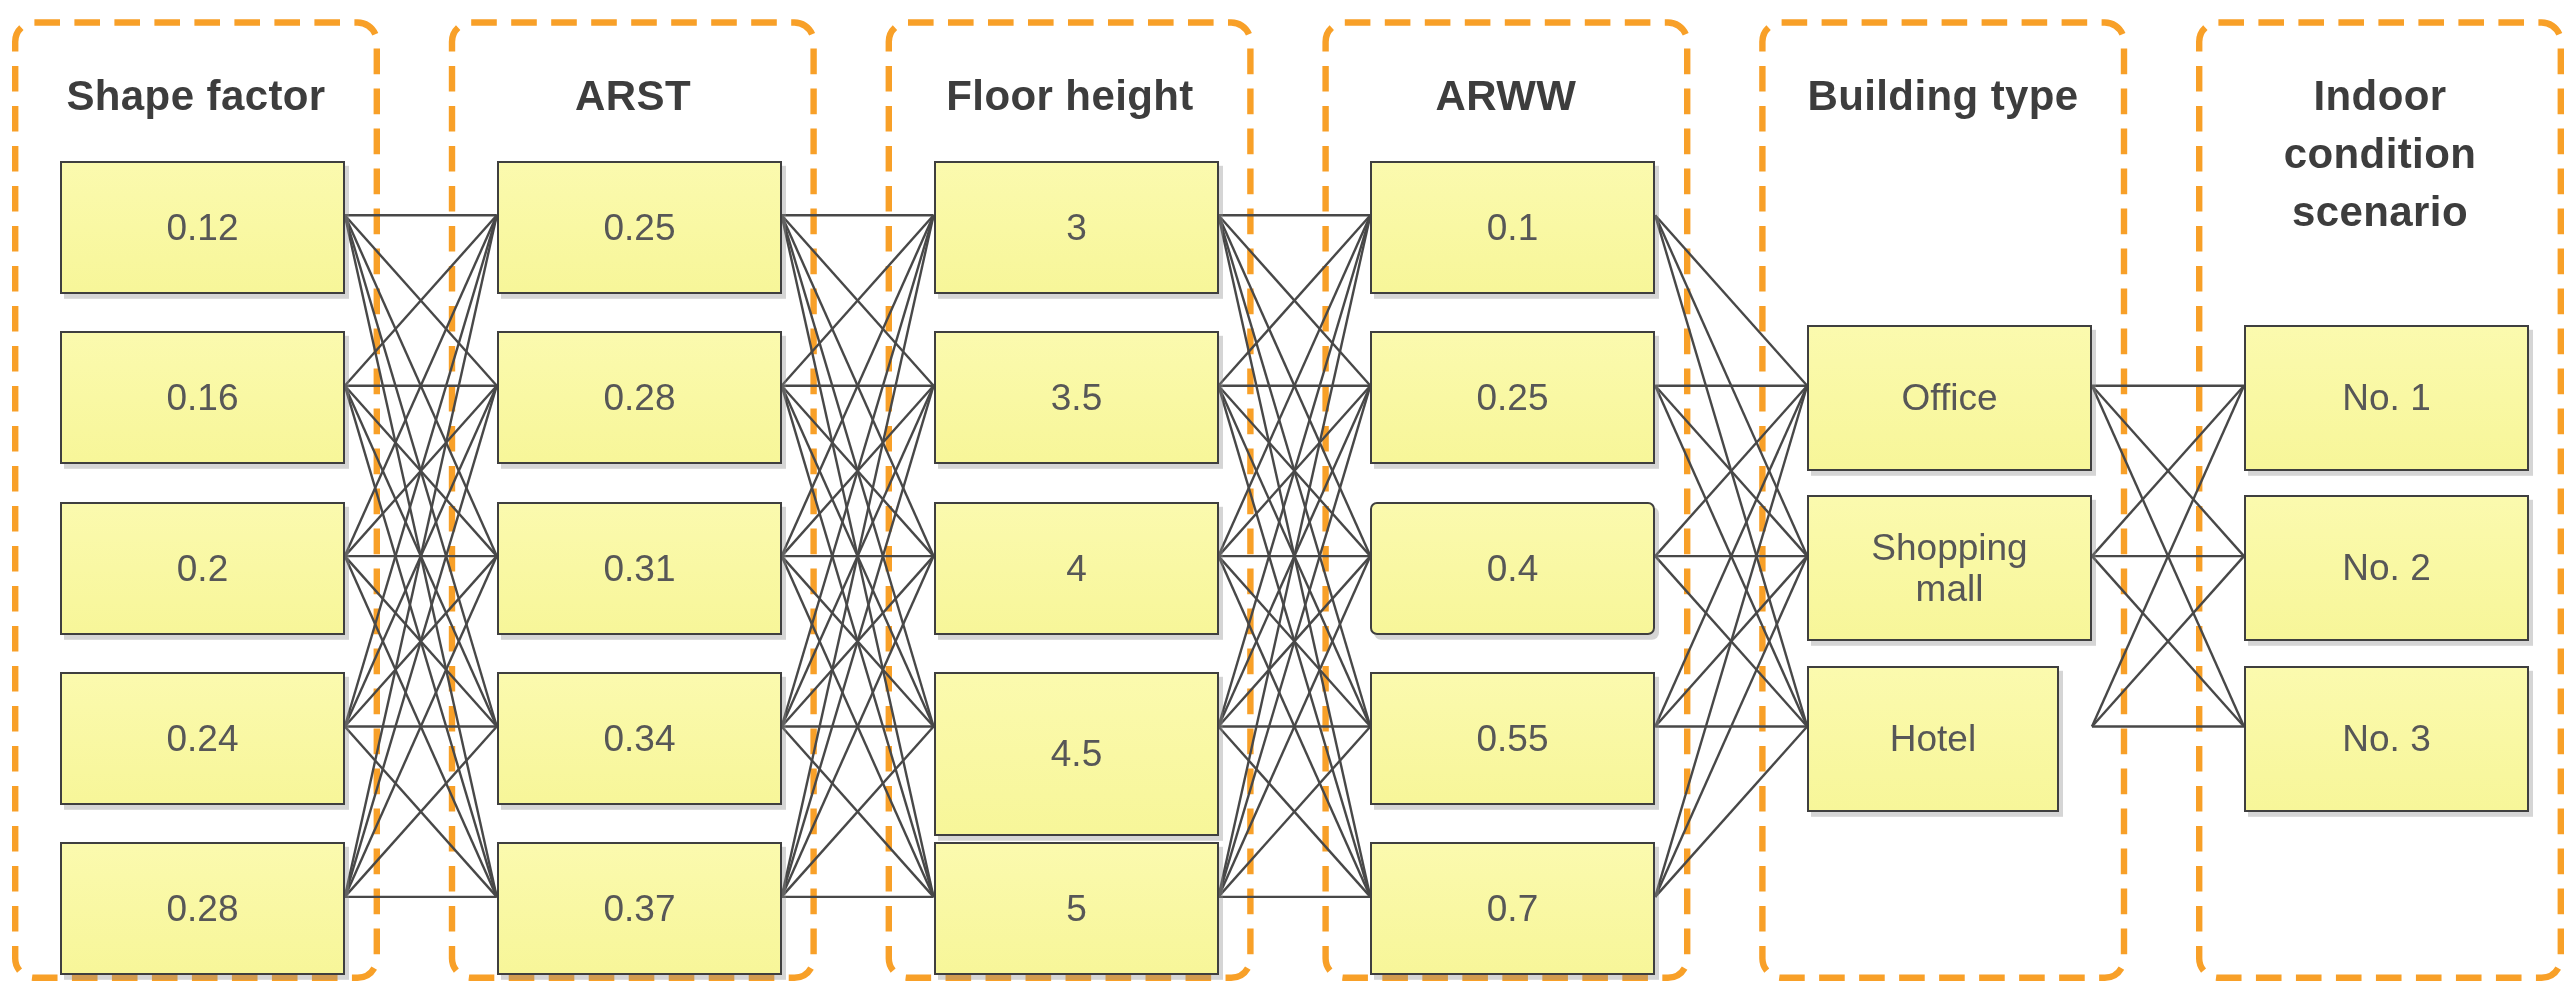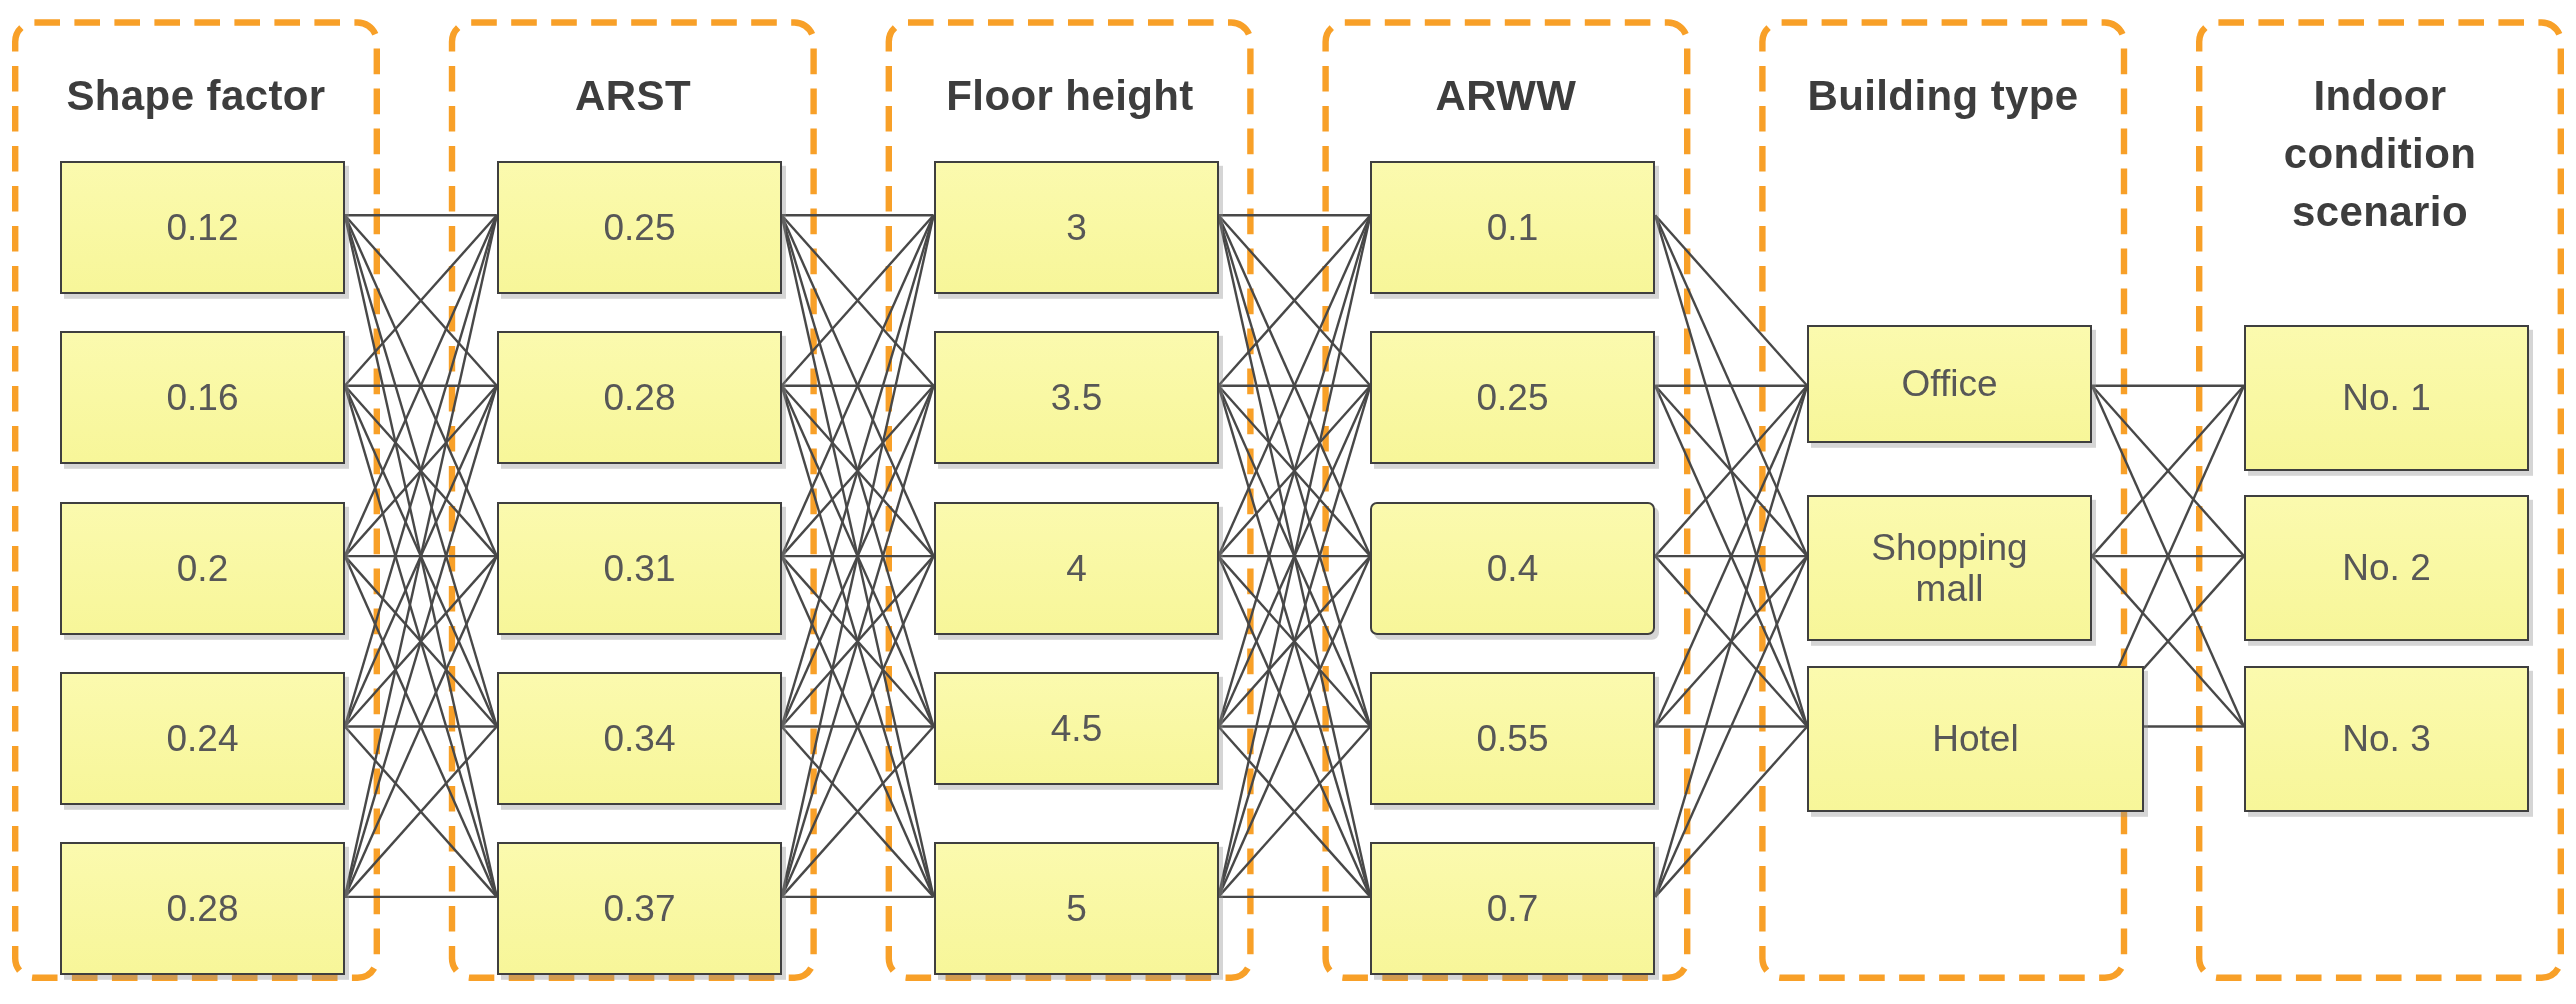--- a/index.html
+++ b/index.html
@@ -183,37 +183,37 @@
       <div class="node" style="left: 48px; width: 285px; top: 319px; height: 133px;">0.28</div>
       <div class="node" style="left: 48px; width: 285px; top: 490px; height: 133px;">0.31</div>
       <div class="node" style="left: 48px; width: 285px; top: 660px; height: 133px;">0.34</div>
       <div class="node" style="left: 48px; width: 285px; top: 830px; height: 133px;">0.37</div>
     </section>
   <section class="column" style="left: 886px; width: 368px;">
     <h2 class="col-title">Floor height</h2>
   <div class="node" style="left: 48px; width: 285px; top: 149px; height: 133px;">3</div>
       <div class="node" style="left: 48px; width: 285px; top: 319px; height: 133px;">3.5</div>
       <div class="node" style="left: 48px; width: 285px; top: 490px; height: 133px;">4</div>
-      <div class="node" style="left: 48px; width: 285px; top: 660px; height: 113px;">4.5</div>
+      <div class="node" style="left: 48px; width: 285px; top: 660px; height: 164px;">4.5</div>
       <div class="node" style="left: 48px; width: 285px; top: 830px; height: 133px;">5</div>
     </section>
   <section class="column" style="left: 1322px; width: 368px;">
     <h2 class="col-title">ARWW</h2>
   <div class="node" style="left: 48px; width: 285px; top: 149px; height: 133px;">0.1</div>
       <div class="node" style="left: 48px; width: 285px; top: 319px; height: 133px;">0.25</div>
       <div class="node" style="left: 48px; width: 285px; top: 490px; height: 133px; border-radius: 7px;">0.4</div>
       <div class="node" style="left: 48px; width: 285px; top: 660px; height: 133px;">0.55</div>
       <div class="node" style="left: 48px; width: 285px; top: 830px; height: 133px;">0.7</div>
     </section>
   <section class="column" style="left: 1759px; width: 368px;">
     <h2 class="col-title">Building type</h2>
-  <div class="node" style="left: 48px; width: 285px; top: 313px; height: 118px;">Office</div>
+  <div class="node" style="left: 48px; width: 285px; top: 313px; height: 146px;">Office</div>
       <div class="node" style="left: 48px; width: 285px; top: 483px; height: 146px;">Shopping
 mall</div>
-      <div class="node" style="left: 48px; width: 337px; top: 654px; height: 146px;">Hotel</div>
+      <div class="node" style="left: 48px; width: 252px; top: 654px; height: 146px;">Hotel</div>
     </section>
   <section class="column" style="left: 2196px; width: 368px;">
     <h2 class="col-title">Indoor
 condition
 scenario</h2>
   <div class="node" style="left: 48px; width: 285px; top: 313px; height: 146px;">No. 1</div>
       <div class="node" style="left: 48px; width: 285px; top: 483px; height: 146px;">No. 2</div>
       <div class="node" style="left: 48px; width: 285px; top: 654px; height: 146px;">No. 3</div>
     </section>
 </div>

